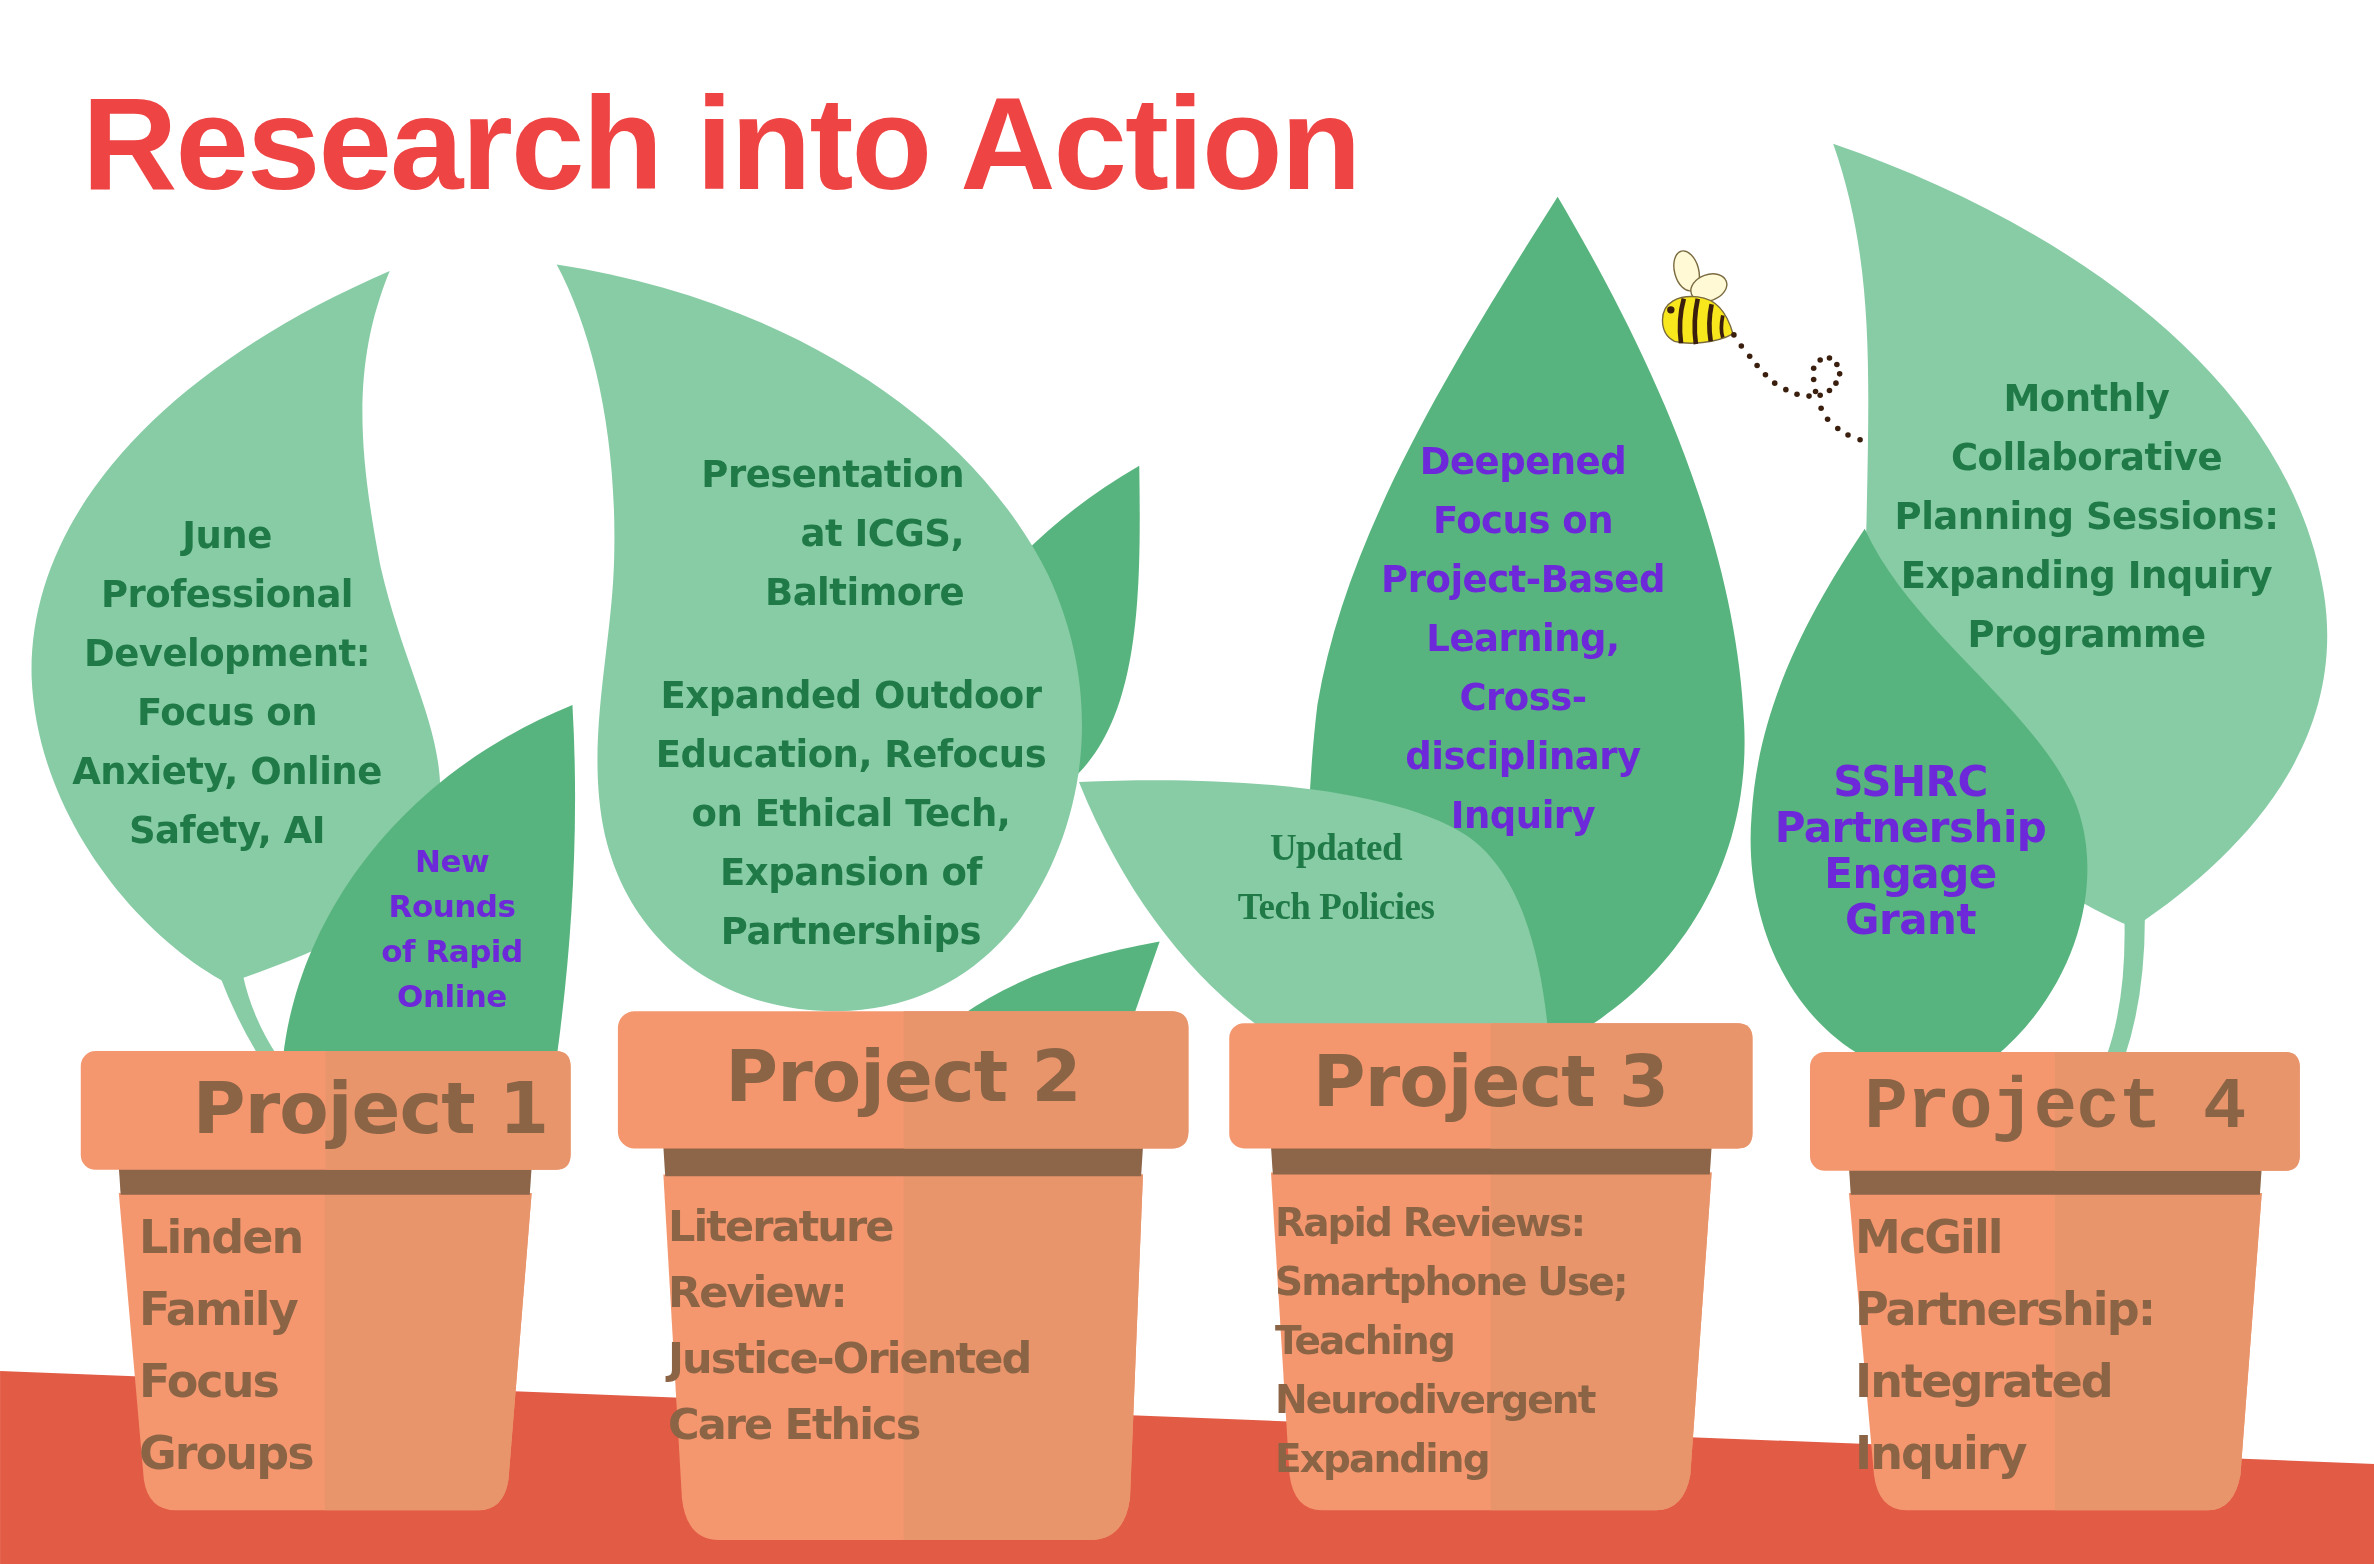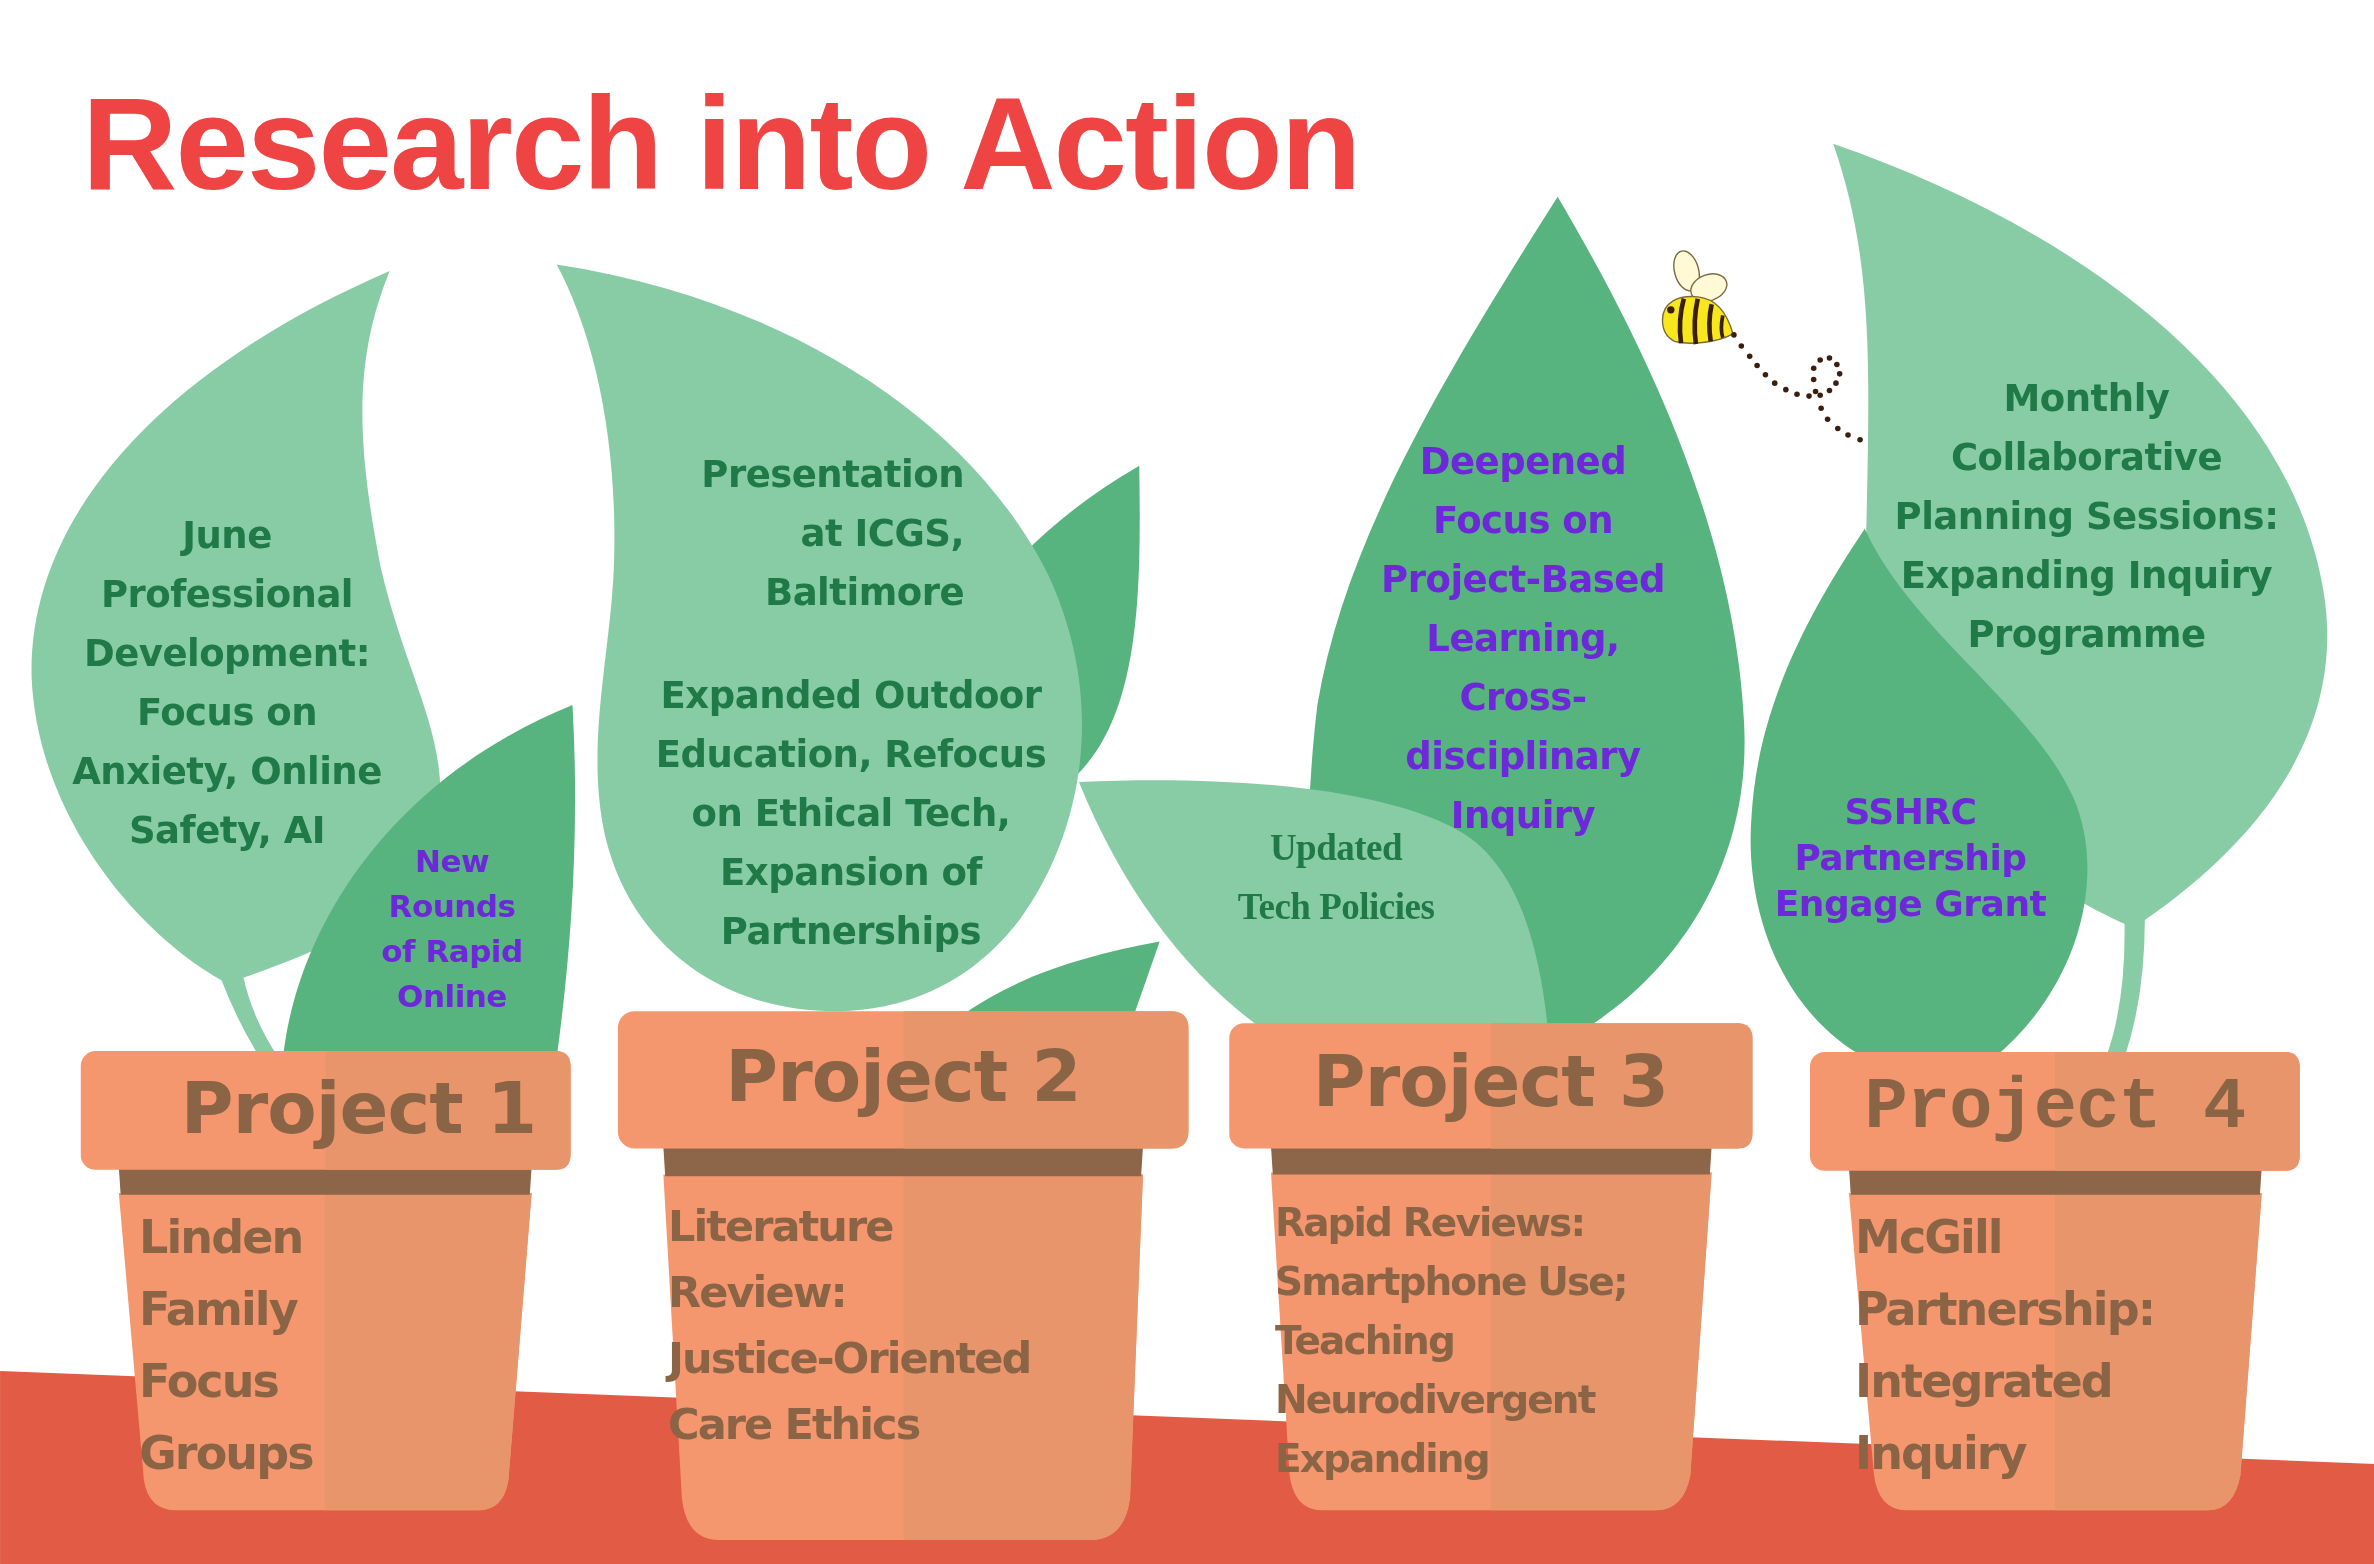--- a/index.html
+++ b/index.html
@@ -160,25 +160,25 @@
 Learning,
 Cross-
 disciplinary
 Inquiry</div>
 
 <div class="leaf-text dark" style="left:1864px; top:369px; width:445px; font-size:37px; line-height:59px;">Monthly
 Collaborative
 Planning Sessions:
 Expanding Inquiry
 Programme</div>
-<div class="leaf-text white" style="left:1762px; top:759px; width:297px; font-size:36px; line-height:46px;margin-top:30px;">SSHRC
+<div class="leaf-text white" style="left:1762px; top:759px; width:297px; font-size:42px; line-height:46px;">SSHRC
 Partnership
 Engage Grant</div>
 
-<div class="pot-label" style="left:73px; top:1057px; width:571px; font-size:72px; line-height:102px;">Project 1</div>
+<div class="pot-label" style="left:85px; top:1057px; width:571px; font-size:72px; line-height:102px;">Project 1</div>
 <div class="pot-label" style="left:618px; top:1025px; width:570px; font-size:72px; line-height:102px;">Project 2</div>
 <div class="pot-label" style="left:1229px; top:1030px; width:523px; font-size:72px; line-height:102px;">Project 3</div>
 <div class="pot-label" style="left:1810px; top:1057px; width:490px; font-size:72px; line-height:102px;font-family:Liberation Mono, monospace;">Project 4</div>
 
 <div class="pot-body-text" style="left:139px; top:1201px; width:371px; font-size:46px; line-height:72px;">Linden
 Family
 Focus
 Groups</div>
 <div class="pot-body-text" style="left:668px; top:1193px; width:473px; font-size:43px; line-height:66px;">Literature
 Review:

